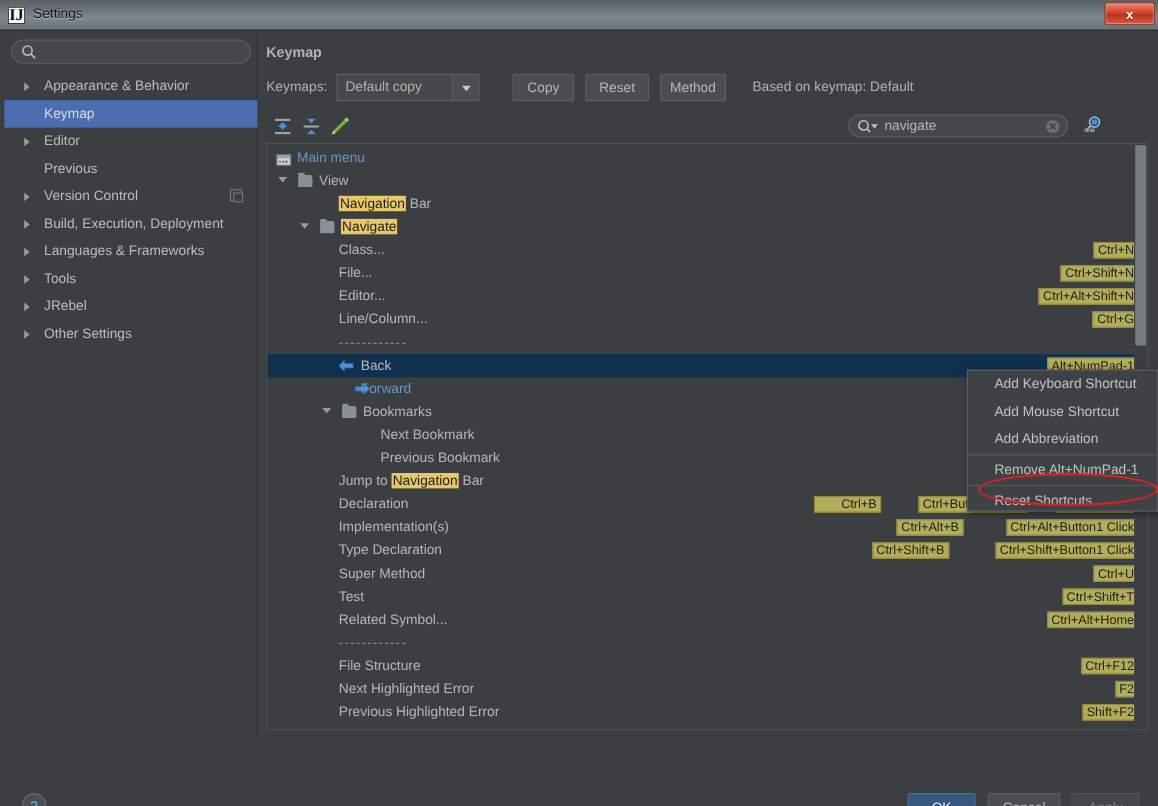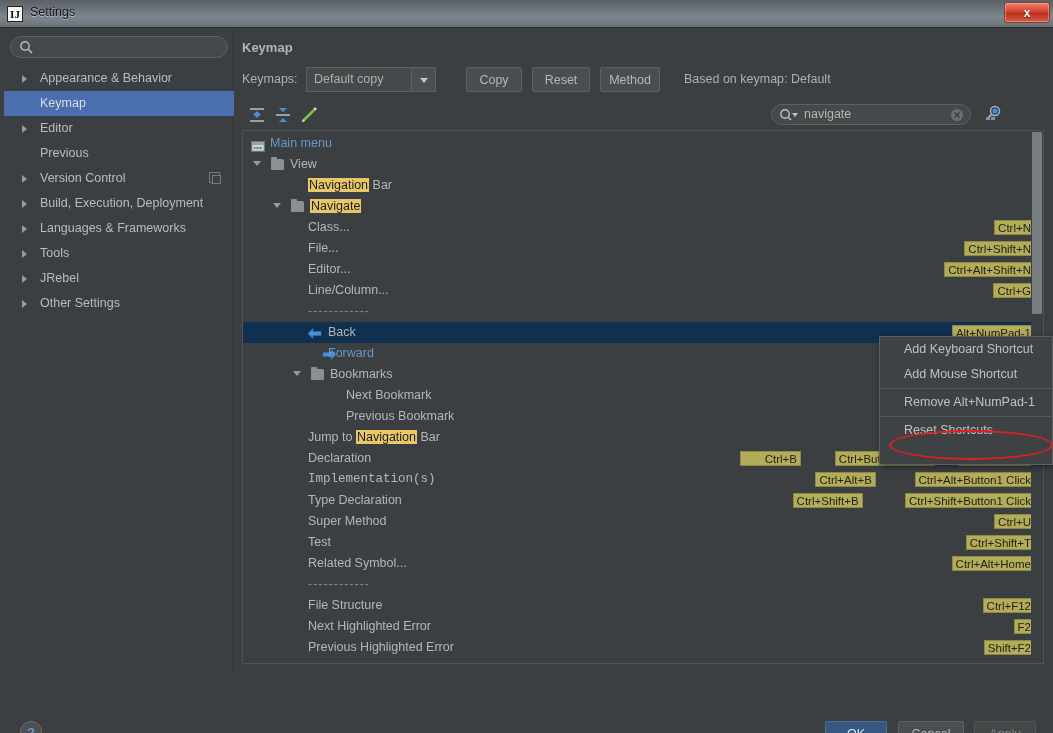--- a/index.html
+++ b/index.html
@@ -13,21 +13,21 @@
   
   #titlebar {
     position: absolute; left: 0; top: 0; width: 1053px; height: 28px;
     background: linear-gradient(to bottom, #5b6066 0%, #6d757c 35%, #7e878f 60%, #6a7279 100%);
     border-bottom: 1px solid #2b2b2b;
   }
   #titlebar .tb-ico {
     position: absolute; left: 7px; top: 6px; width: 16px; height: 16px;
     background: #f4f4f4; border: 1px solid #222;
     display: flex; align-items: center; justify-content: center;
-    font-size: 11px; font-weight: bold; color: #111;
+    font-size: 15px; font-weight: bold; color: #111;
     font-family: "Liberation Serif", serif;
   }
   #titlebar .tb-title {
     position: absolute; left: 30px; top: 5px;
     font-size: 12.5px; color: #15181c;
     text-shadow: 0 1px 0 rgba(255,255,255,.45);
   }
   #close-btn {
     position: absolute; right: 3px; top: 2px; width: 46px; height: 21px;
     border-radius: 3px;
@@ -380,21 +380,21 @@
           <div class="row" style="top: 296px;">
             <span class="lbl" style="left: 65px;">Jump to <span class="hl">Navigation</span> Bar</span>
           </div>
           <div class="row" style="top: 317px;">
             <span class="lbl" style="left: 65px;">Declaration</span>
             <span class="sc" style="right: 8px;">Button2 Click</span>
             <span class="sc" style="right: 107.8px;">Ctrl+Button1 Click</span>
             <span class="sc" style="right: 242px; padding-left: 24px;">Ctrl+B</span>
           </div>
           <div class="row" style="top: 338px;">
-            <span class="lbl" style="left: 65px; font-family: Liberation Mono, monospace;">Implementation(s)</span>
+            <span class="lbl" style="left: 65px;">Implementation(s)</span>
             <span class="sc" style="right: 8px;">Ctrl+Alt+Button1 Click</span>
             <span class="sc" style="right: 167.2px;">Ctrl+Alt+B</span>
           </div>
           <div class="row" style="top: 359px;">
             <span class="lbl" style="left: 65px;">Type Declaration</span>
             <span class="sc" style="right: 8px;">Ctrl+Shift+Button1 Click</span>
             <span class="sc" style="right: 180.4px;">Ctrl+Shift+B</span>
           </div>
           <div class="row" style="top: 380px;">
             <span class="lbl" style="left: 65px;">Super Method</span>
@@ -426,20 +426,21 @@
         </div>
       <div id="tree-scrollbar">
         <div id="tree-thumb"></div>
       </div>
     </div>
   </div>
 
   <div id="ctxmenu">
       <div class="ctx-item">Add Keyboard Shortcut</div>
       <div class="ctx-item">Add Mouse Shortcut</div>
+      <div class="ctx-item">Add Abbreviation</div>
       <div class="ctx-sep"></div>
       <div class="ctx-item">Remove Alt+NumPad-1</div>
       <div class="ctx-sep"></div>
       <div class="ctx-item">Reset Shortcuts</div>
     </div>
   <div id="red-ellipse" style="border-color: rgb(224, 32, 32);"></div>
 
   <div id="bottombar">
     <div id="help-btn">?</div>
     <div class="dlgbtn" id="ok-btn">

